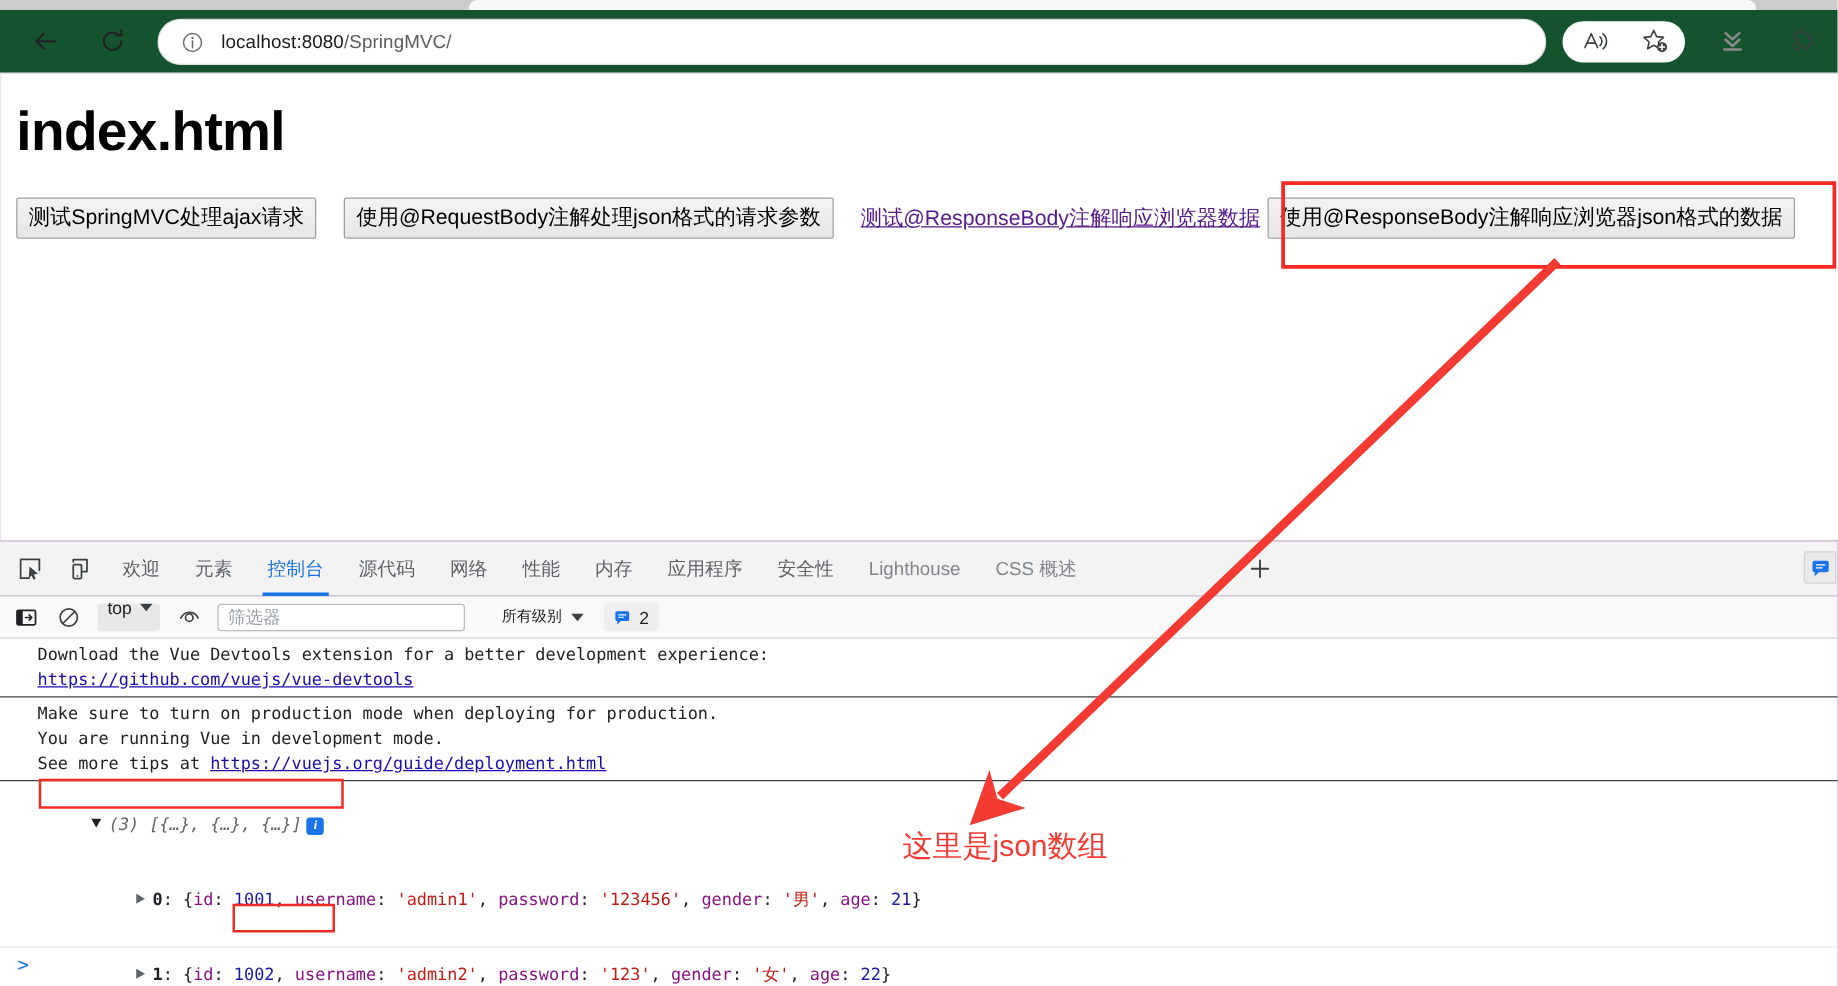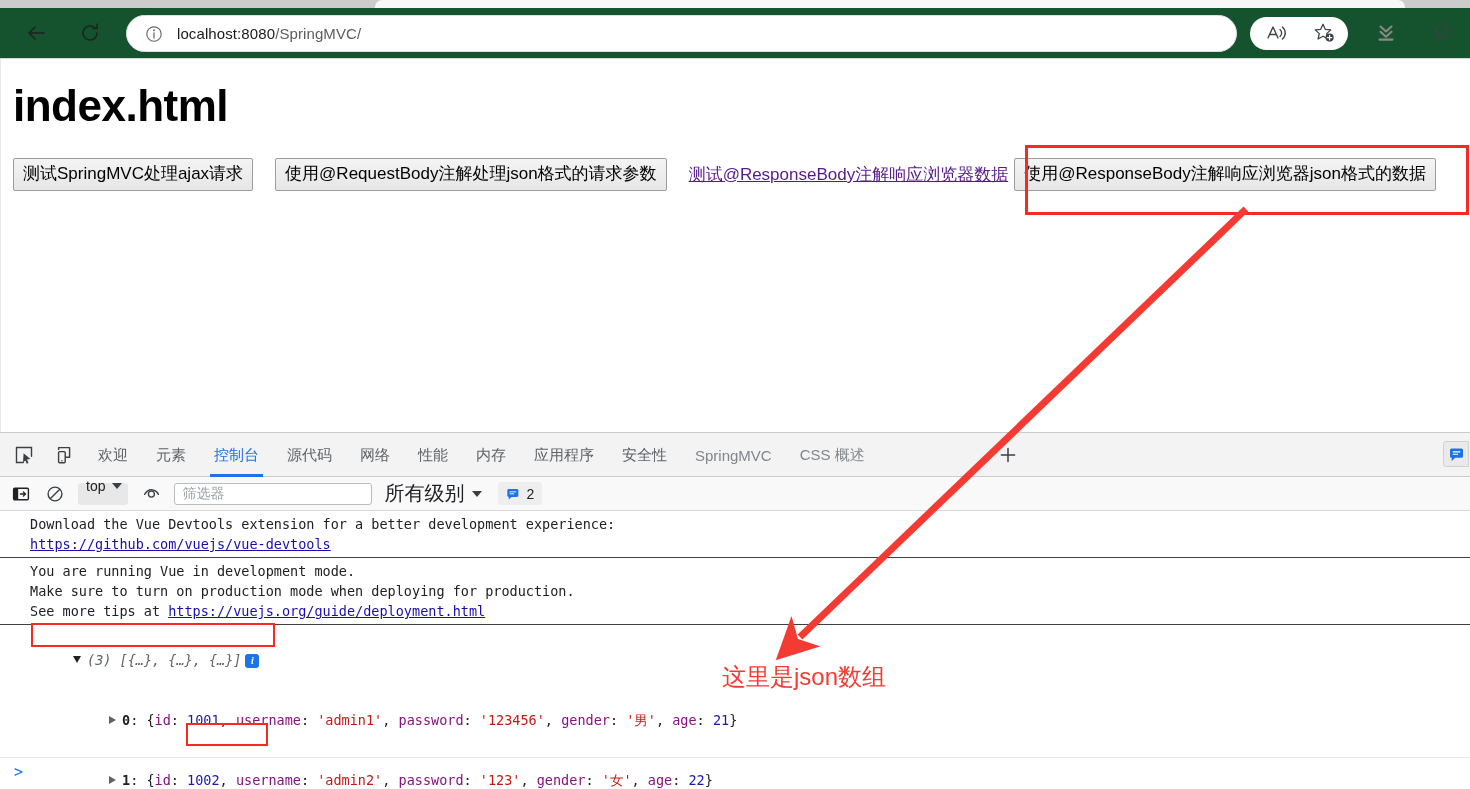--- a/index.html
+++ b/index.html
@@ -170,22 +170,22 @@
   }
   #ct-eye { margin-left: 12px; width: 22px; height: 22px;
     display:flex; align-items:center; justify-content:center; }
   #ct-filter {
     margin-left: 12px; width: 198px; height: 22px;
     border: 1px solid #bdbdbd; border-radius: 3px; background: #fff;
     display: flex; align-items: center; padding: 0 7px;
     font-size: 14px; color: #9aa0a6;
   }
   #ct-level {
-    margin-left: 12px; display: flex; align-items: center; gap: 8px;
-    font-size: 20px; color: #202124; cursor: default;
+    margin-left: 29px; display: flex; align-items: center; gap: 8px;
+    font-size: 12px; color: #202124; cursor: default;
   }
   #ct-badge {
     margin-left: 16px; height: 23px; background: #eeeeee; border-radius: 3px;
     padding: 0 8px; display: flex; align-items: center; gap: 6px;
     font-size: 14px; color: #202124; cursor: default;
   }
   .caret-down {
     width: 0; height: 0; border-left: 5px solid transparent;
     border-right: 5px solid transparent; border-top: 6px solid #3c4043;
   }
@@ -362,21 +362,21 @@
     <div id="dt-tabs">
       <div class="dt-tab">欢迎</div>
       <div class="dt-tab">元素</div>
       <div class="dt-tab active">控制台</div>
       <div class="dt-tab">源代码</div>
       <div class="dt-tab">网络</div>
       <div class="dt-tab">性能</div>
       <div class="dt-tab">内存</div>
       <div class="dt-tab">应用程序</div>
       <div class="dt-tab">安全性</div>
-      <div class="dt-tab dim">SpringMVC</div>
+      <div class="dt-tab dim">Lighthouse</div>
       <div class="dt-tab dim">CSS 概述</div>
     </div>
 
     <div id="dt-plus">
       <svg width="20" height="20" viewBox="0 0 20 20">
         <path d="M10 3.4 V16.6 M3.4 10 H16.6" stroke="#3c4043" stroke-width="1.5" stroke-linecap="round"></path>
       </svg>
     </div>
 
     <div id="dt-feedback">
@@ -435,22 +435,22 @@
   </div>
 
   <div id="console-body">
 
     <div class="log-group">
       <div class="log-line">Download the Vue Devtools extension for a better development experience:</div>
       <div class="log-line"><a class="log-link" href="#">https://github.com/vuejs/vue-devtools</a></div>
     </div>
 
     <div class="log-group">
+      <div class="log-line">Make sure to turn on production mode when deploying for production.</div>
       <div class="log-line">You are running Vue in development mode.</div>
-      <div class="log-line">Make sure to turn on production mode when deploying for production.</div>
       <div class="log-line"><span>See more tips at </span><a class="log-link" href="#">https://vuejs.org/guide/deployment.html</a></div>
     </div>
 
     <div class="log-group" style="padding-left:0;padding-top:5px;">
       <div class="log-line" style="padding-left:8px;">
         <span class="tri-open"></span><span class="jgray">(3)</span><span class="jgray"> </span><span class="jgray">[{…}, {…}, {…}]</span><span class="info-circle">i</span>
       </div>
 
       <div class="log-line" style="padding-left:44px;">
         <span class="tri"></span><span class="jidx">0</span><span class="jpunct">: {</span><span class="jk">id</span><span class="jpunct">: </span><span class="jn">1001</span><span class="jpunct">, </span><span class="jk">username</span><span class="jpunct">: </span><span class="js">'<span>admin1</span>'</span><span class="jpunct">, </span><span class="jk">password</span><span class="jpunct">: </span><span class="js">'<span>123456</span>'</span><span class="jpunct">, </span><span class="jk">gender</span><span class="jpunct">: </span><span class="js">'<span>男</span>'</span><span class="jpunct">, </span><span class="jk">age</span><span class="jpunct">: </span><span class="jn">21</span><span class="jpunct">}</span>

